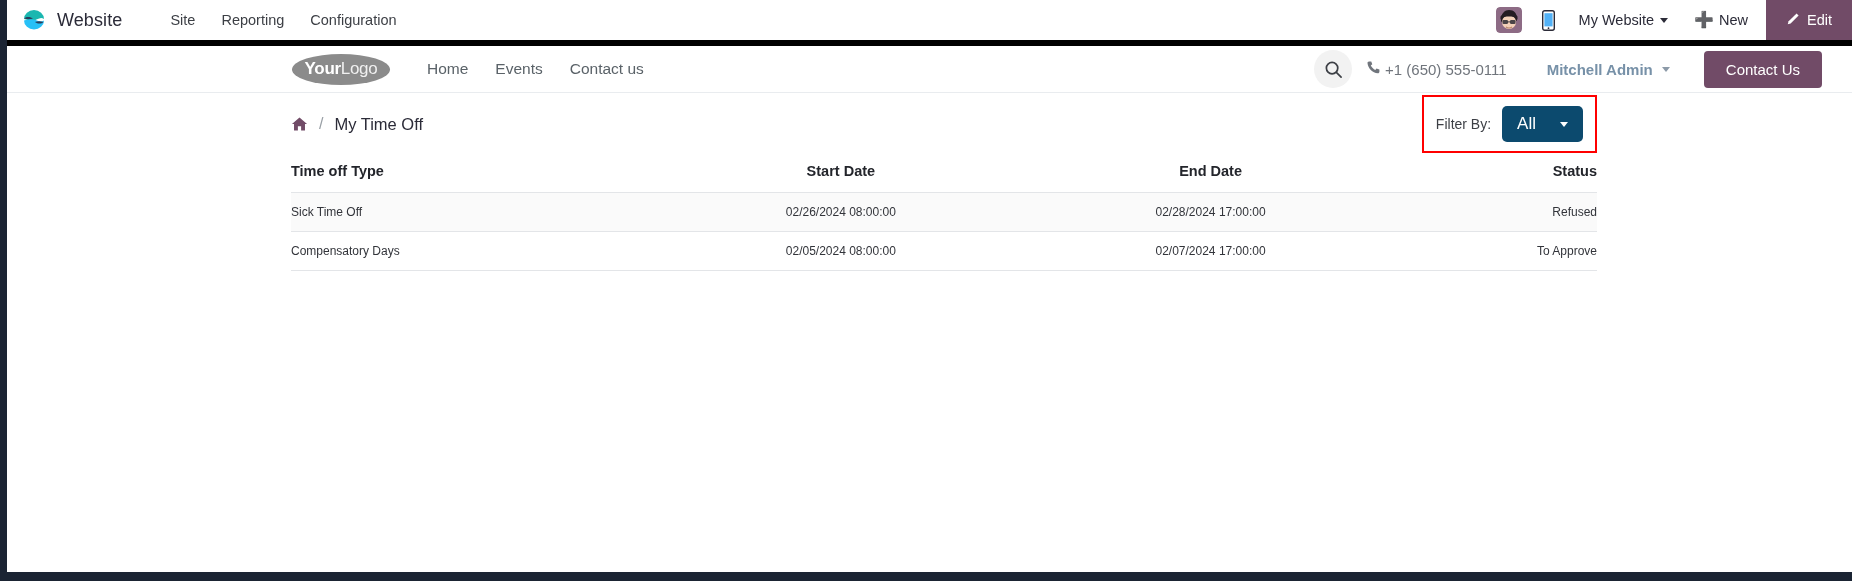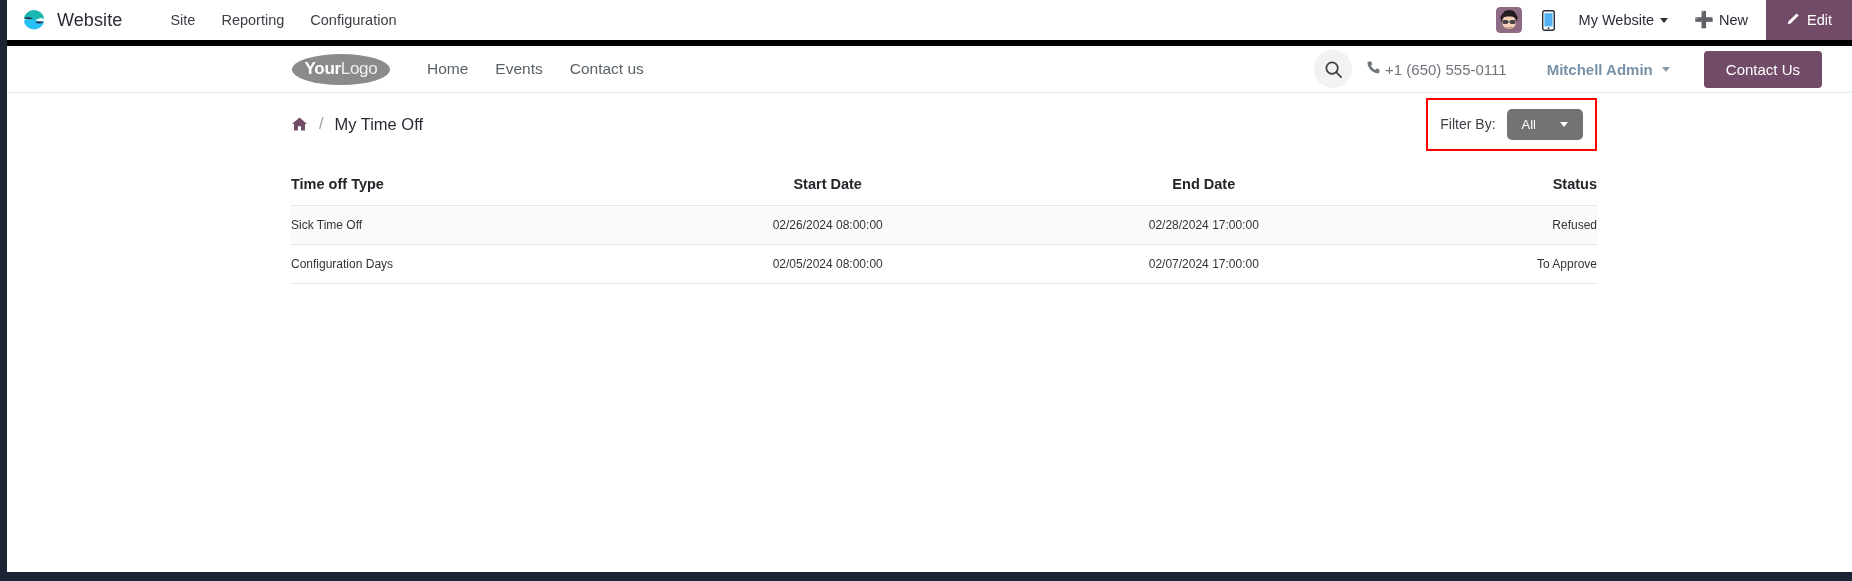--- a/index.html
+++ b/index.html
@@ -122,31 +122,31 @@
   .crumb-current { font-size: 16.5px; color: #2b2b38; }
 
   .filter-area {
     margin-left: auto;
     display: flex; align-items: center; gap: 11px;
     border: 2px solid #ff0000;
     padding: 9px 12px;
   }
   .filter-label { font-size: 14px; color: #3c3f45; white-space: nowrap; }
   .filter-dropdown {
-    background: #737373; color: #ffffff;
+    background: #0c4a6e; color: #ffffff;
     border-radius: 5px;
-    font-size: 13px; font-weight: 400;
+    font-size: 17px; font-weight: 400;
     padding: 8px 15px;
     display: flex; align-items: center; gap: 24px;
     cursor: pointer; min-width: 62px; justify-content: center;
   }
   .filter-dropdown .caret-down { border-top-color: #ffffff; }
 
   
-  .table-wrap { padding-left: 254px; padding-right: 225px; margin-top: 21px; }
+  .table-wrap { padding-left: 254px; padding-right: 225px; margin-top: 8px; }
   table.timeoff { width: 100%; border-collapse: collapse; }
   table.timeoff thead th {
     font-size: 14.5px; font-weight: 700; color: #23252b;
     padding: 0 0 13px 0; text-align: center; white-space: nowrap;
   }
   table.timeoff thead th.col-type { text-align: left; }
   table.timeoff thead th.col-status { text-align: right; }
   table.timeoff tbody td {
     font-size: 12px; color: #32343a;
     padding: 12px 0; text-align: center; white-space: nowrap;
@@ -285,21 +285,21 @@
           </tr>
         </thead>
         <tbody>
           <tr class="striped">
             <td class="col-type">Sick Time Off</td>
             <td>02/26/2024 08:00:00</td>
             <td>02/28/2024 17:00:00</td>
             <td class="col-status">Refused</td>
           </tr>
           <tr>
-            <td class="col-type">Configuration Days</td>
+            <td class="col-type">Compensatory Days</td>
             <td>02/05/2024 08:00:00</td>
             <td>02/07/2024 17:00:00</td>
             <td class="col-status">To Approve</td>
           </tr>
         </tbody>
       </table>
     </div>
 
   </div>
 </div>

